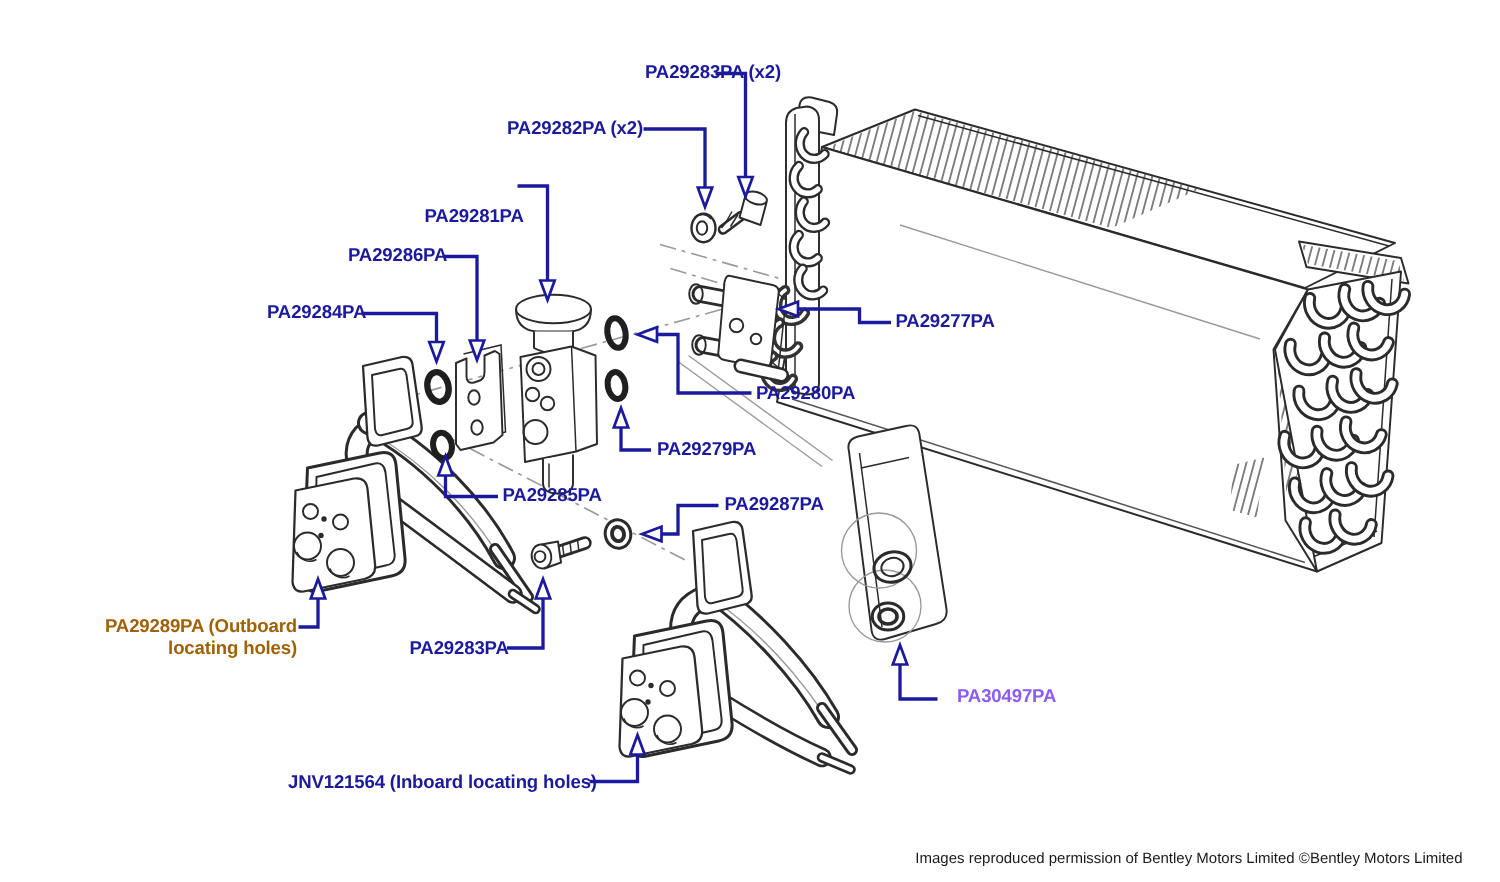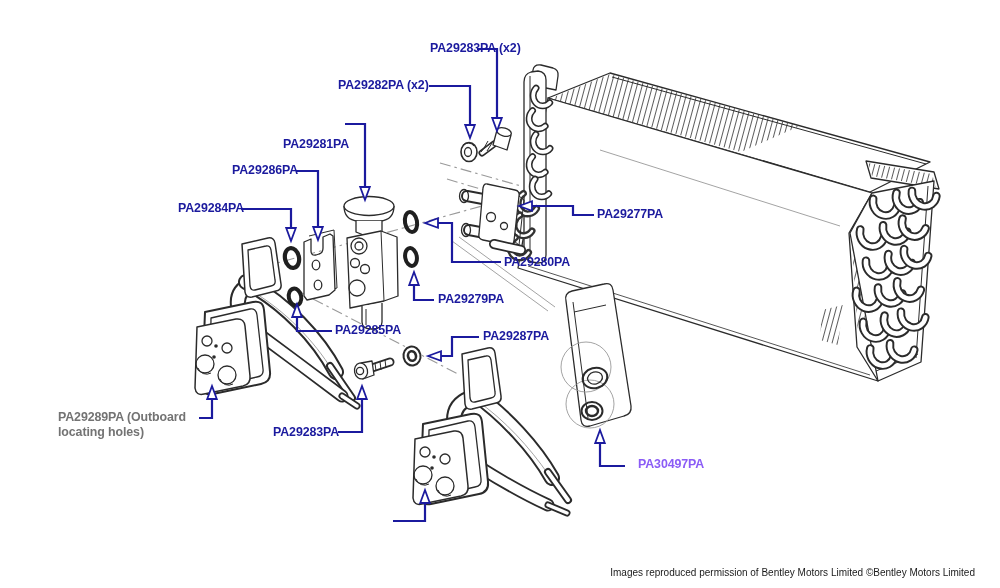--- a/index.html
+++ b/index.html
@@ -314,17 +314,18 @@
 <div class="part-label" style="left: 386px; top: 41px; color: rgb(27, 26, 158); margin-left: 44px;">PA29283PA (x2)</div>
     <div class="part-label" style="left: 338px; top: 78px; color: rgb(27, 26, 158);">PA29282PA (x2)</div>
     <div class="part-label" style="left: 283px; top: 117px; color: rgb(27, 26, 158); margin-top: 20px;">PA29281PA</div>
     <div class="part-label" style="left: 232px; top: 163px; color: rgb(27, 26, 158);">PA29286PA</div>
     <div class="part-label" style="left: 178px; top: 201px; color: rgb(27, 26, 158);">PA29284PA</div>
     <div class="part-label" style="left: 597px; top: 207px; color: rgb(27, 26, 158);">PA29277PA</div>
     <div class="part-label" style="left: 504px; top: 255px; color: rgb(27, 26, 158);">PA29280PA</div>
     <div class="part-label" style="left: 438px; top: 292px; color: rgb(27, 26, 158);">PA29279PA</div>
     <div class="part-label" style="left: 335px; top: 323px; color: rgb(27, 26, 158);">PA29285PA</div>
     <div class="part-label" style="left: 483px; top: 329px; color: rgb(27, 26, 158);">PA29287PA</div>
-    <div class="part-label" style="left: 58px; top: 410px; color: #737373;">PA29289PA (Outboard
+    <div class="part-label" style="left: 70px; top: 410px; color: #a16207; text-align: right;">PA29289PA (Outboard
 locating holes)</div>
     <div class="part-label" style="left: 273px; top: 425px; color: rgb(27, 26, 158); text-align: right;">PA29283PA</div>
     <div class="part-label" style="left: 638px; top: 457px; color: #8b5cf6;">PA30497PA</div>
+    <div class="part-label" style="left: 192px; top: 514px; color: rgb(27, 26, 158);">JNV121564 (Inboard locating holes)</div>
   </div>
 
 </body></html>

